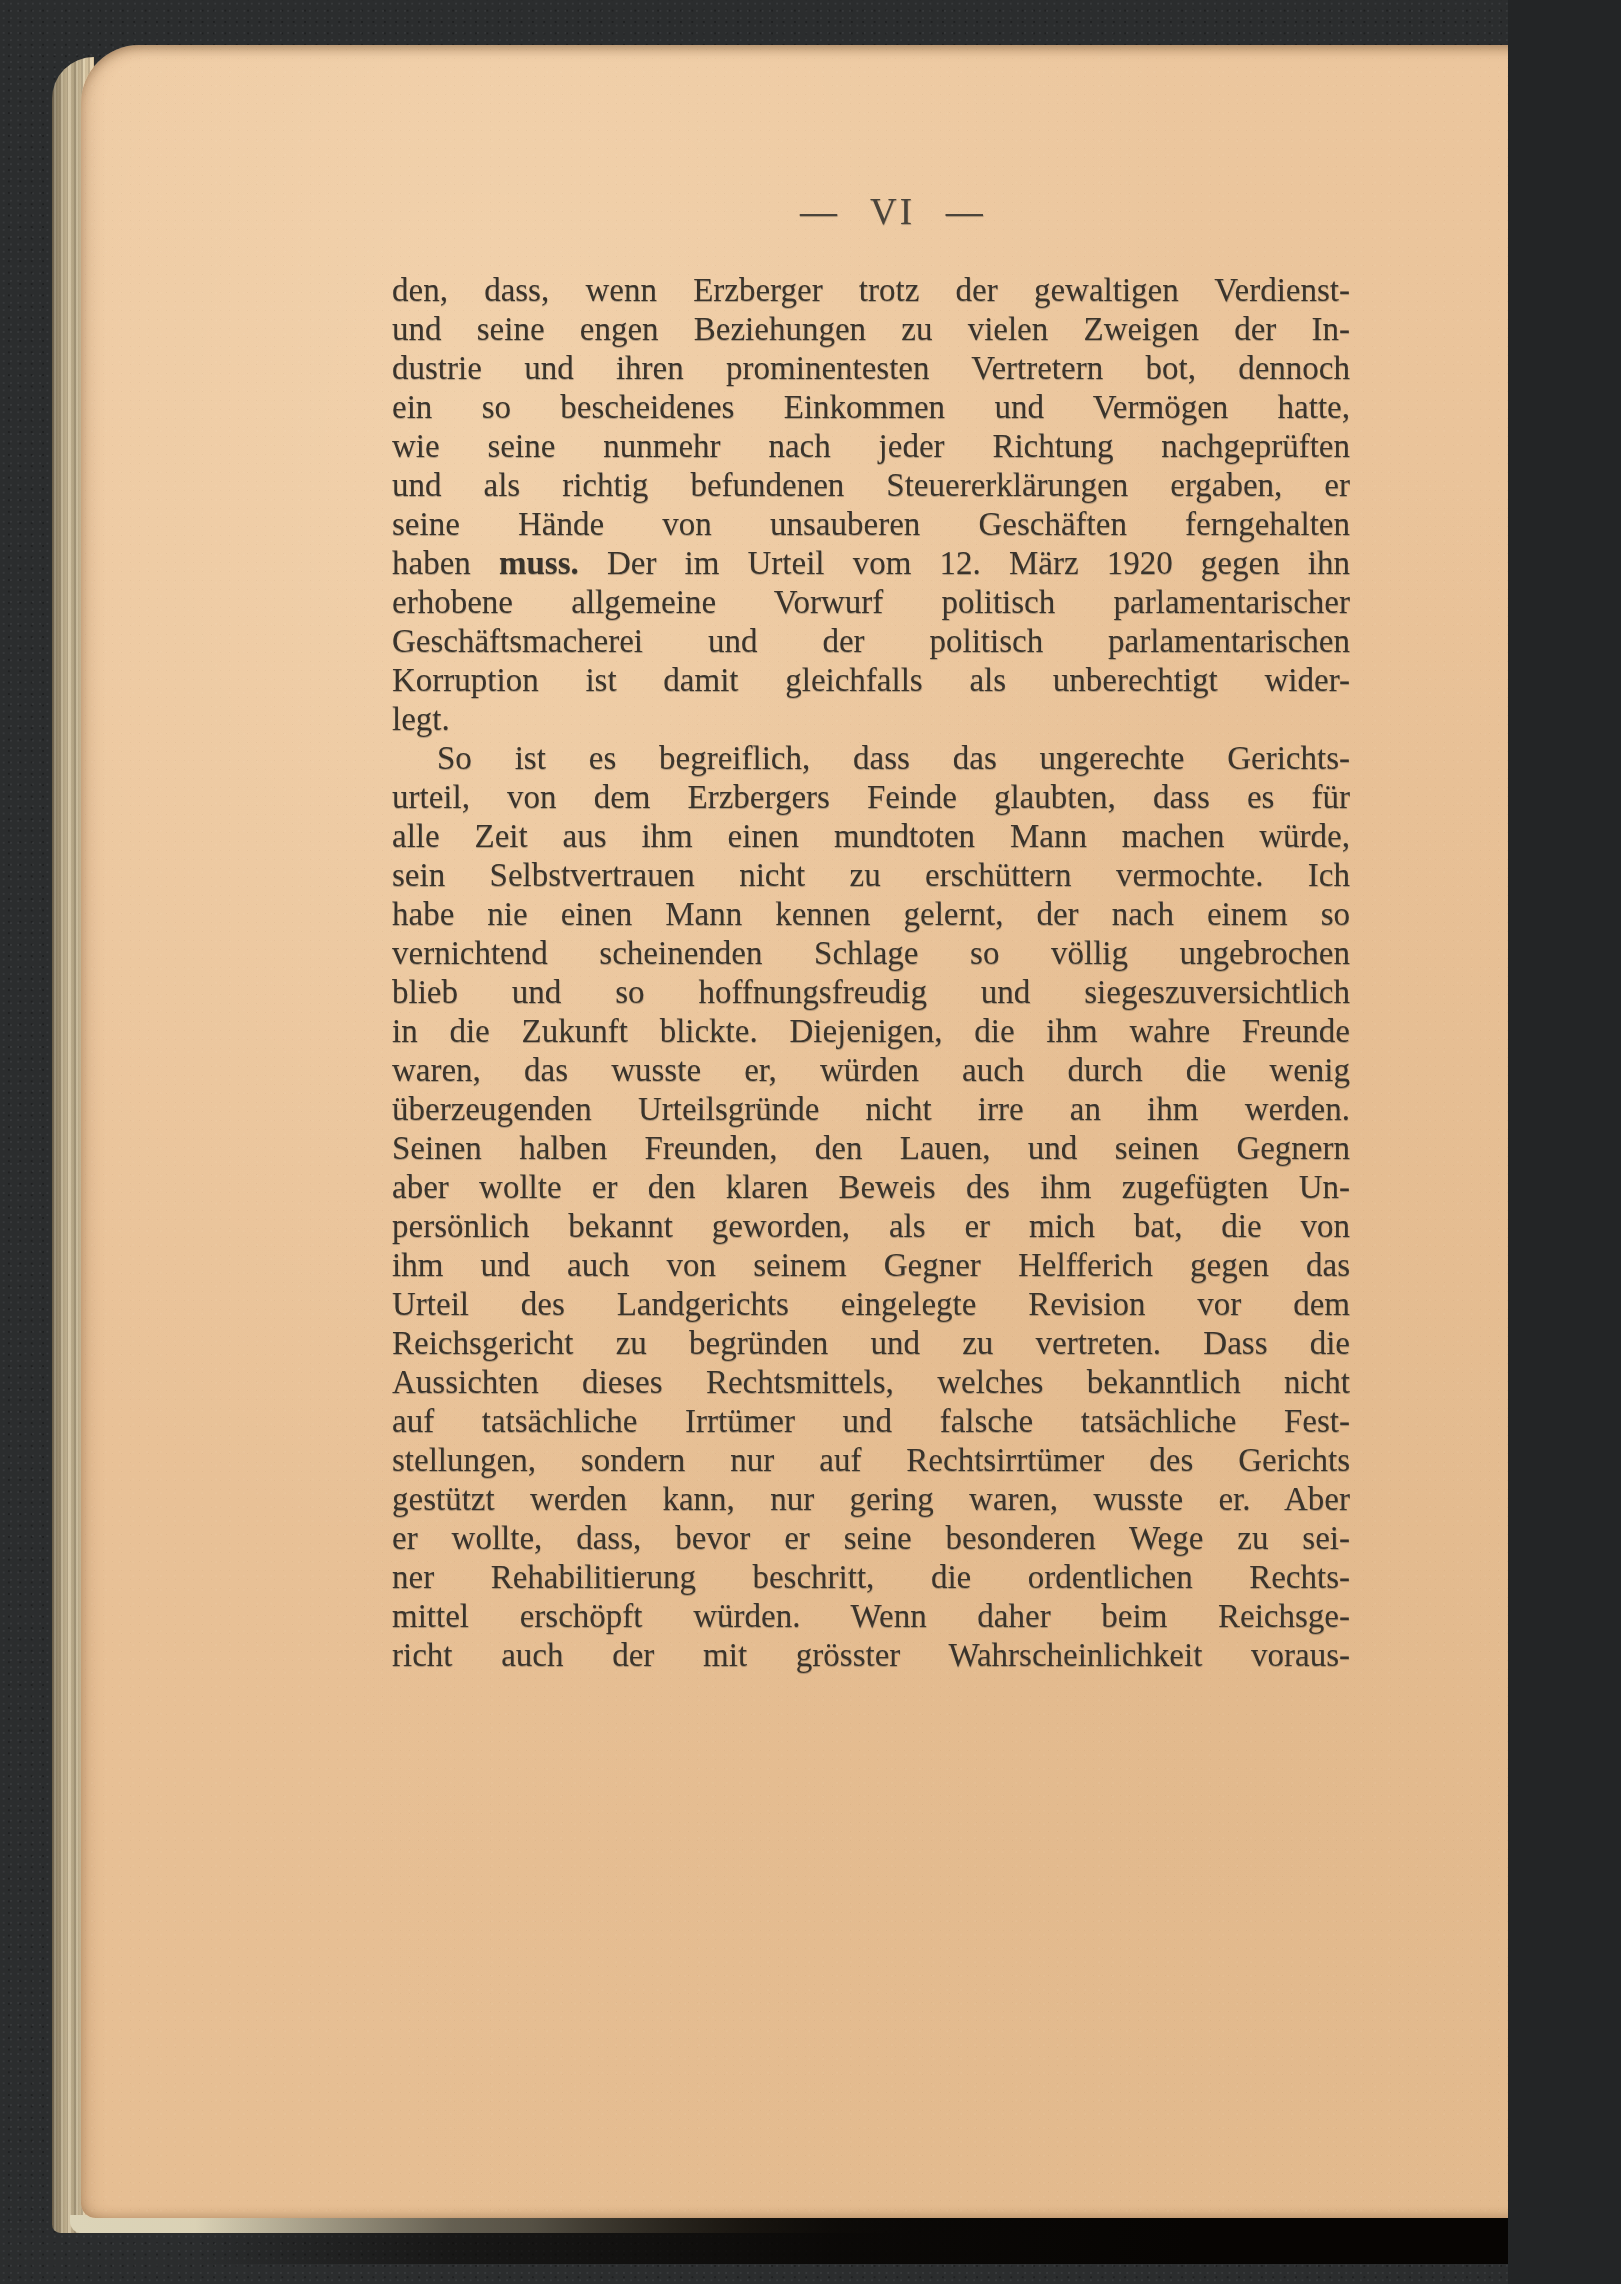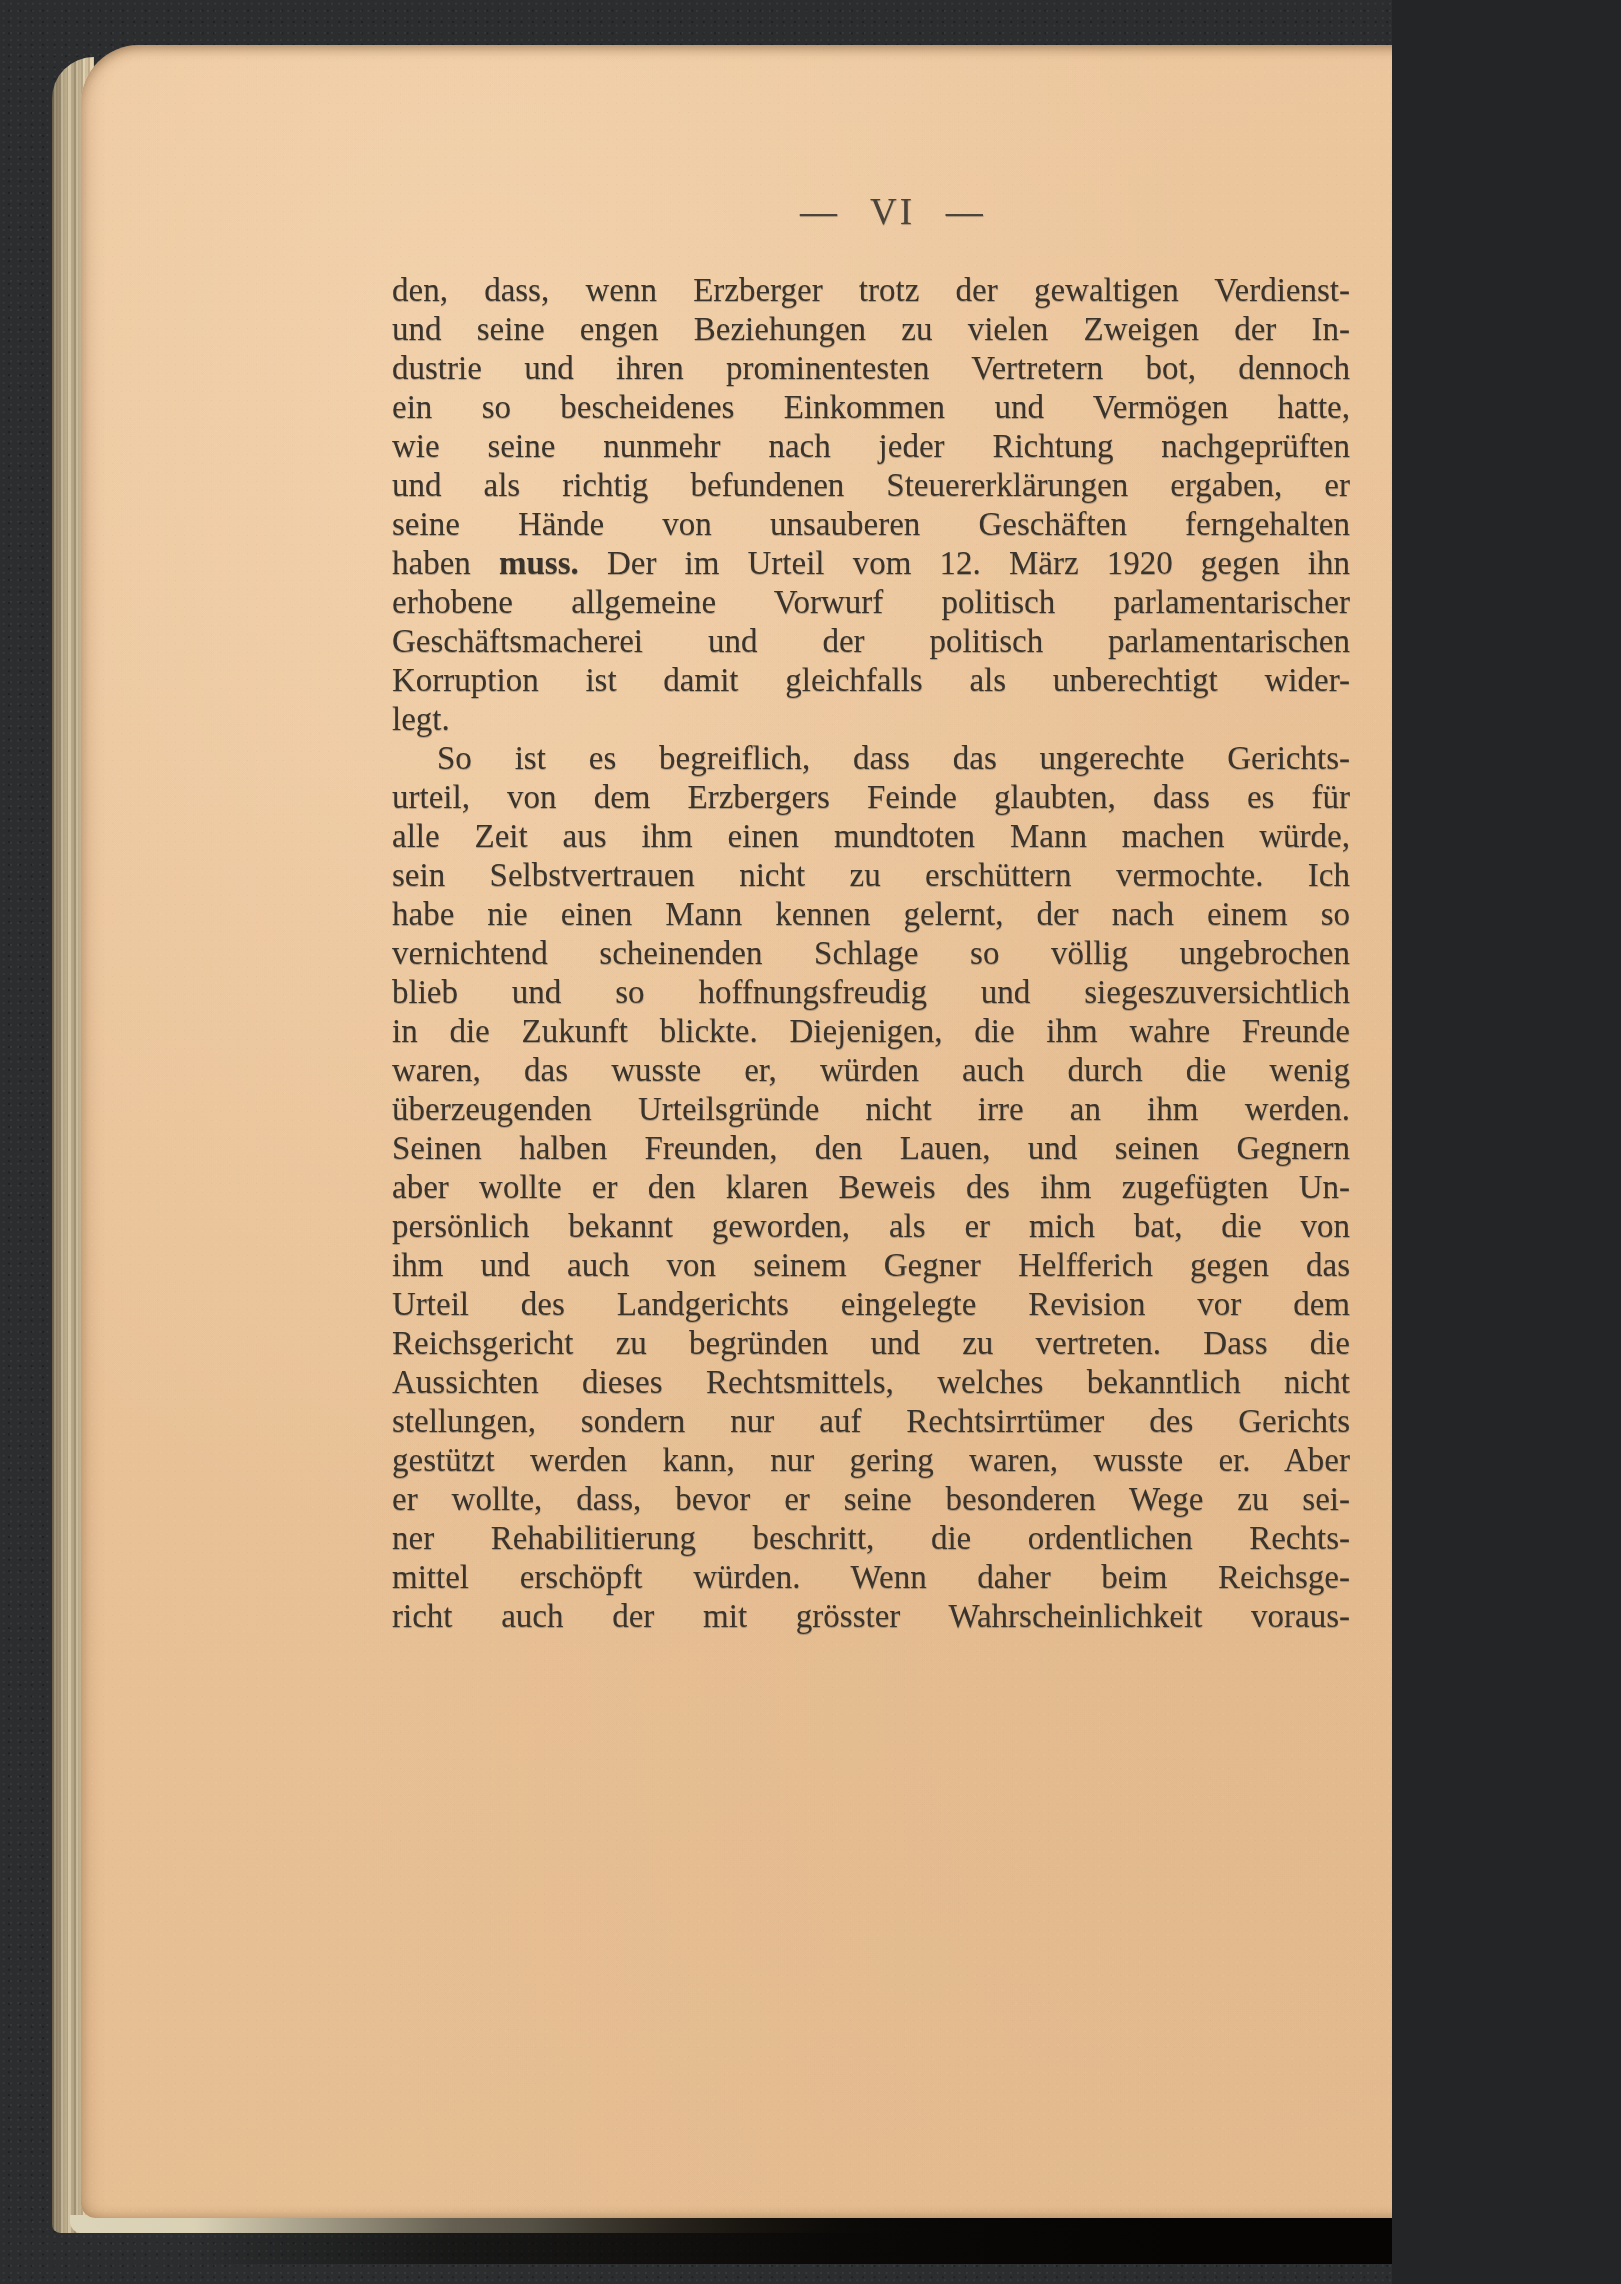--- a/index.html
+++ b/index.html
@@ -1,18 +1,18 @@
 <!DOCTYPE html>
 <html style="font-size:13px"><head>
 <meta charset="utf-8">
 <style>
   html, body { margin: 0; padding: 0; background: #232526; }
 
   .scene {
-    position: relative; width: 1392px; height: 2284px; overflow: hidden;
+    position: relative; width: 1508px; height: 2284px; overflow: hidden;
     background-color: #2b2d2e;
     background-image:
       radial-gradient(rgba(170,175,180,0.10) 1px, transparent 1.1px),
       radial-gradient(rgba(0,0,0,0.28) 1.1px, transparent 1.3px);
     background-size: 7.3px 7.3px, 11.4px 11.4px;
     background-position: 0 0, 3.2px 4.9px;
     font-family: "Liberation Serif", "DejaVu Serif", serif;
   }
 
   .page-edge-stack {
@@ -134,20 +134,21 @@
     <div class="line">in die Zukunft blickte. Diejenigen, die ihm wahre Freunde</div>
     <div class="line">waren, das wusste er, würden auch durch die wenig</div>
     <div class="line">überzeugenden Urteilsgründe nicht irre an ihm werden.</div>
     <div class="line">Seinen halben Freunden, den Lauen, und seinen Gegnern</div>
     <div class="line">aber wollte er den klaren Beweis des ihm zugefügten Un-</div>
     <div class="line">persönlich bekannt geworden, als er mich bat, die von</div>
     <div class="line">ihm und auch von seinem Gegner Helfferich gegen das</div>
     <div class="line">Urteil des Landgerichts eingelegte Revision vor dem</div>
     <div class="line">Reichsgericht zu begründen und zu vertreten. Dass die</div>
     <div class="line">Aussichten dieses Rechtsmittels, welches bekanntlich nicht</div>
+    <div class="line">auf tatsächliche Irrtümer und falsche tatsächliche Fest-</div>
     <div class="line">stellungen, sondern nur auf Rechtsirrtümer des Gerichts</div>
     <div class="line">gestützt werden kann, nur gering waren, wusste er. Aber</div>
     <div class="line">er wollte, dass, bevor er seine besonderen Wege zu sei-</div>
     <div class="line">ner Rehabilitierung beschritt, die ordentlichen Rechts-</div>
     <div class="line">mittel erschöpft würden. Wenn daher beim Reichsge-</div>
     <div class="line">richt auch der mit grösster Wahrscheinlichkeit voraus-</div>
   </div>
 
 </div>
 

